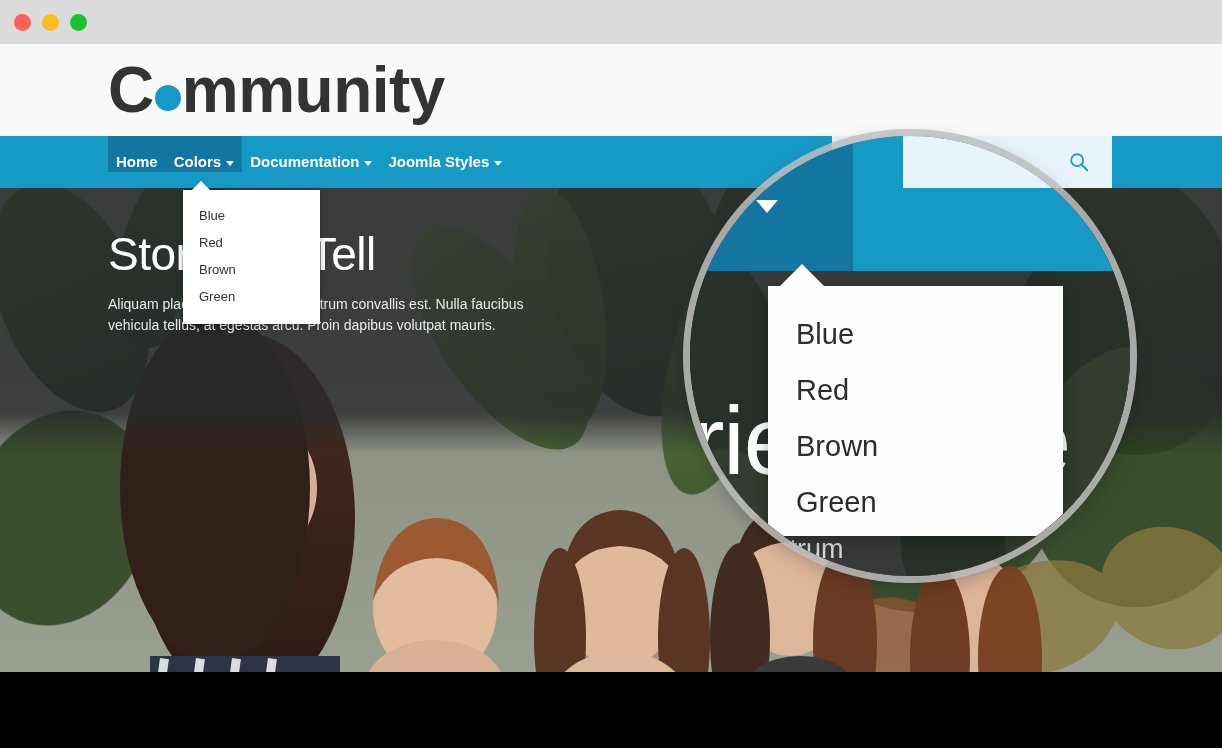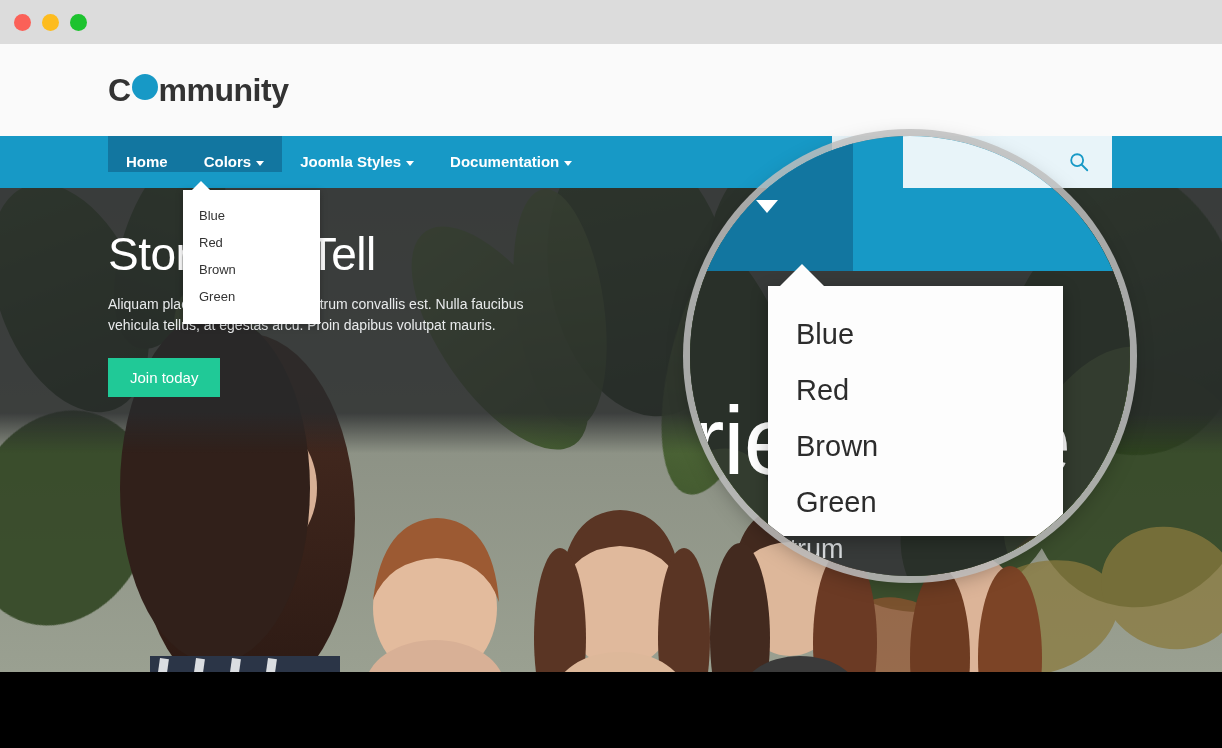--- a/index.html
+++ b/index.html
@@ -23,38 +23,38 @@
   .dot.yellow { background:#fdbc1f; }
   .dot.green  { background:#1dc32f; }
 
   
   .site-header {
     position:absolute; left:0; top:44px; width:1222px; height:92px;
     background:#fafafa;
   }
   .logo {
     position:absolute; left:108px; top:4px;
-    font-size:32px; font-weight:bold; color:#333;
+    font-size:64px; font-weight:bold; color:#333;
     letter-spacing:-0.5px; line-height:84px;
     white-space:nowrap;
   }
   .logo .dot-o {
     display:inline-block; width:26px; height:26px; border-radius:50%;
     background:#1799c6; vertical-align:baseline; position:relative; top:-1px;
     margin:0 1px;
   }
 
   
   .navbar {
     position:absolute; left:0; top:136px; width:1222px; height:52px;
     background:#1799c6;
   }
   .nav-items { position:absolute; left:108px; top:0; height:52px; display:flex; }
   .nav-item {
-    height:36px; line-height:52px; padding:0 18px;
+    height:36px; line-height:52px; padding:0 8px;
     color:#ffffff; font-size:15px; font-weight:bold;
     white-space:nowrap; cursor:pointer;
   }
   .nav-item.active { background:#1276a0; }
   .caret {
     display:inline-block; width:0; height:0; margin-left:5px;
     border-left:4px solid transparent; border-right:4px solid transparent;
     border-top:5px solid #ffffff; vertical-align:middle;
   }
 
@@ -197,24 +197,24 @@
 
   <div class="navbar">
     <div class="nav-items">
       <div class="nav-item active">
         <span>Home</span>
       </div>
       <div class="nav-item active">
         <span>Colors</span><span class="caret"></span>
       </div>
       <div class="nav-item">
+        <span>Documentation</span><span class="caret"></span>
+      </div>
+      <div class="nav-item">
         <span>Joomla Styles</span><span class="caret"></span>
-      </div>
-      <div class="nav-item">
-        <span>Documentation</span><span class="caret"></span>
       </div>
     </div>
   </div>
 
   <div class="search-box">
     <input class="search-input" type="text" placeholder="Search..." style="">
     <svg class="search-icon" viewBox="0 0 24 24">
       <circle cx="10" cy="10" r="6.5" fill="none" stroke="#1799c6" stroke-width="2"></circle>
       <line x1="15" y1="15" x2="21" y2="21" stroke="#1799c6" stroke-width="2" stroke-linecap="round"></line>
     </svg>
@@ -304,21 +304,20 @@
         <ellipse cx="940" cy="470" rx="30" ry="90" fill="#6e3c22"></ellipse>
         <ellipse cx="1010" cy="470" rx="32" ry="92" fill="#7c4426"></ellipse>
       </g>
     </svg>
     <div class="hero-scrim"></div>
     <div class="hero-scrim2"></div>
 
     <div class="hero-content">
       <h1 class="hero-title">Stories to Tell</h1>
       <p class="hero-text">Aliquam placerat dignissim nisl, rutrum convallis est. Nulla faucibus vehicula tellus, at egestas arcu. Proin dapibus volutpat mauris.</p>
-      <button class="hero-btn">Join today</button>
     </div>
   </div>
 
   <div class="dropdown-caret"></div>
   <div class="dropdown">
     <div class="dropdown-item">Blue</div>
     <div class="dropdown-item">Red</div>
     <div class="dropdown-item">Brown</div>
     <div class="dropdown-item">Green</div>
   </div>

